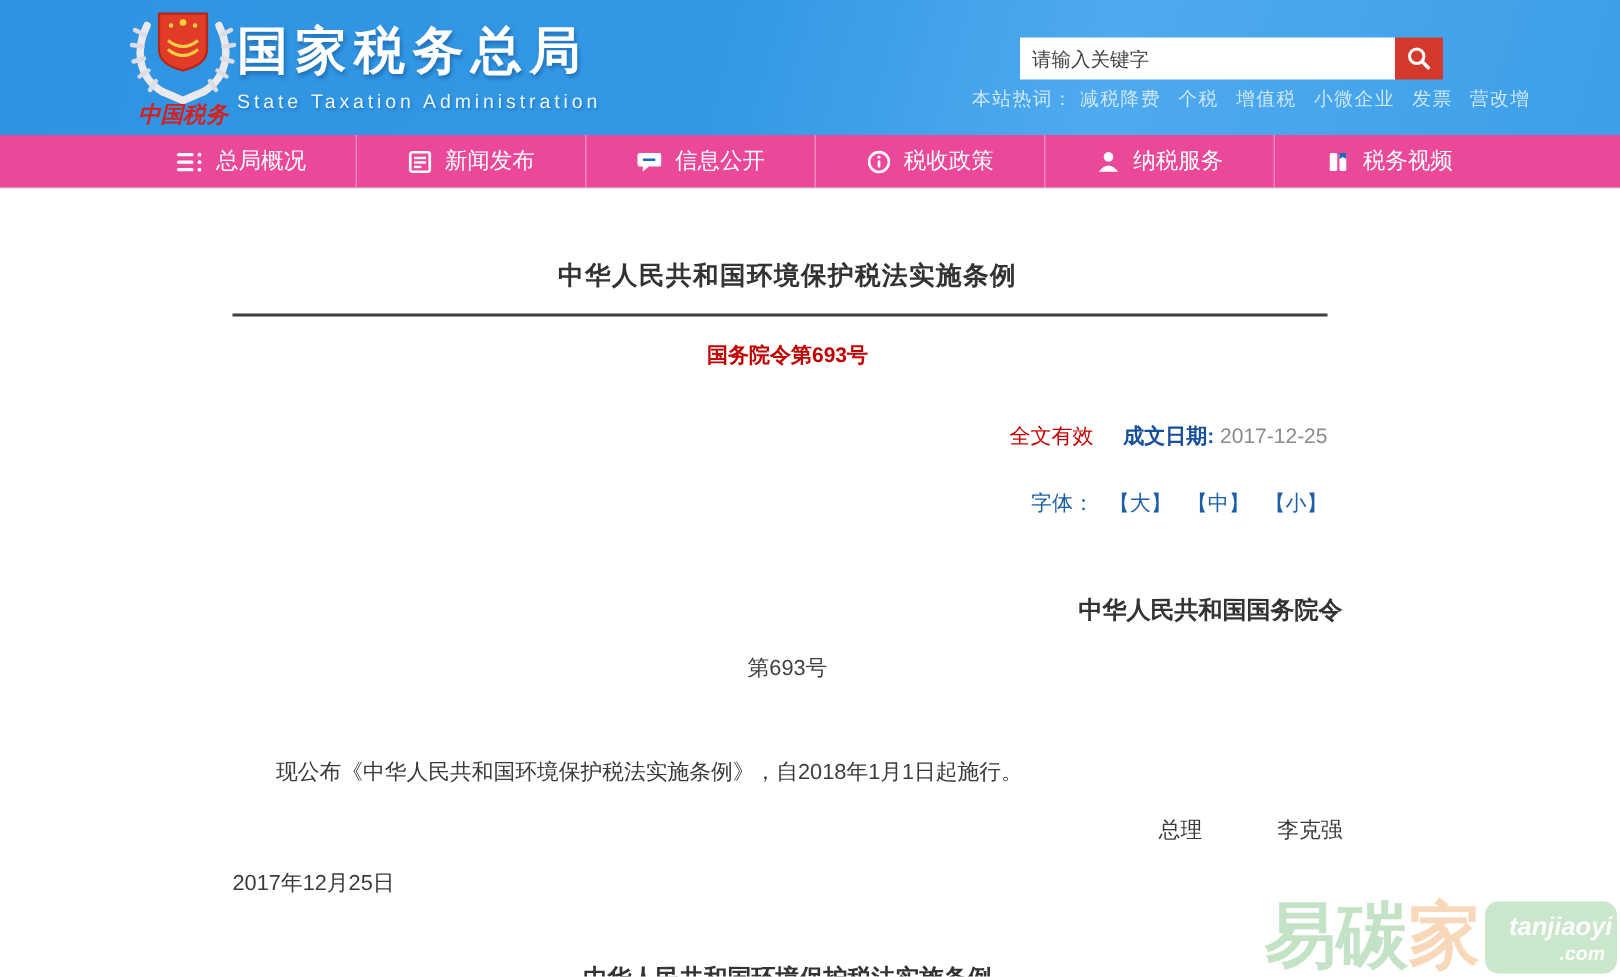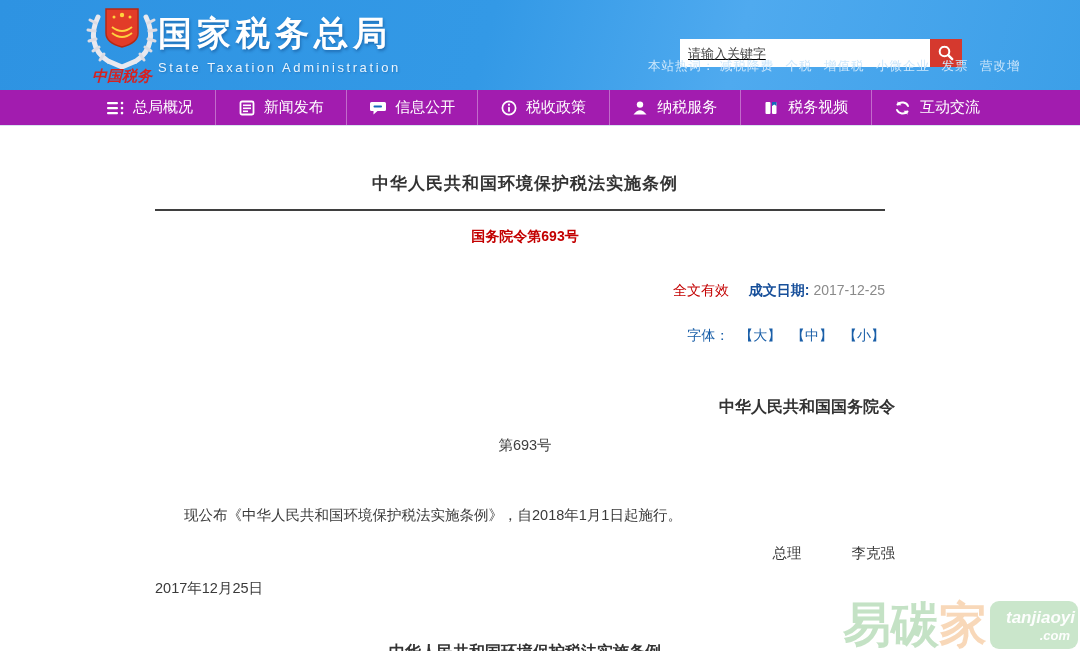--- a/index.html
+++ b/index.html
@@ -23,40 +23,40 @@
   }
   .site-title-block { position: absolute; left: 158px; top: 11px; }
   .site-title {
     color: #ffffff; font-size: 34px; font-weight: bold;
     letter-spacing: 5px; text-shadow: 1px 2px 3px rgba(10,60,120,.45);
   }
   .site-subtitle {
     color: #eaf5fe; font-size: 13px; letter-spacing: 2.6px;
     margin-top: 3px; text-shadow: 1px 1px 2px rgba(10,60,120,.35);
   }
-  .search-area { position: absolute; left: 680px; top: 39px; display: flex; text-decoration: underline; }
+  .search-area { position: absolute; left: 680px; top: 25px; display: flex; }
   .search-input {
     width: 250px; height: 28px; border: none; outline: none;
     background: #ffffff; font-size: 13px; color: #333;
     padding: 0 8px; font-family: inherit;
   }
   .search-input::placeholder { color: #444; opacity: 1; }
   .search-button {
     width: 32px; height: 28px; border: none; cursor: pointer;
     background: #d5392e; display: flex; align-items: center; justify-content: center;
   }
   .hot-words {
     position: absolute; left: 648px; top: 58px;
     font-size: 12.5px; color: #cde7fb; letter-spacing: 1px;
   }
   .hot-words a { color: #cde7fb; text-decoration: none; margin-right: 7px; cursor: pointer; }
 
   
   .main-nav {
-    height: 36px; background: #a21caf;
+    height: 36px; background: #ec4899;
     display: flex; align-items: stretch;
     padding-left: 85px; padding-right: 78px;
     border-bottom: 1px solid #d8e4ee;
   }
   .nav-item {
     flex: 1; display: flex; align-items: center; justify-content: center;
     gap: 9px; color: #ffffff; font-size: 15px; cursor: pointer;
     border-right: 1px solid rgba(255,255,255,.35);
   }
   .nav-item:last-child { border-right: none; }
@@ -207,29 +207,20 @@
   <div class="nav-item">
     <svg width="16" height="16" viewBox="0 0 16 16">
       <rect x="2.5" y="2" width="5" height="12" rx="1" fill="#fff"></rect>
       <rect x="9" y="2" width="4.5" height="12" rx="1" fill="#fff"></rect>
       <rect x="9" y="2" width="4.5" height="4" fill="#1568ba" opacity="0.0"></rect>
       <path d="M9,2 h4.5 v4 l-2.2,-1.4 L9,6 Z" fill="#1568ba"></path>
     </svg>
     <span>税务视频</span>
   </div>
 
-  <div class="nav-item">
-    <svg width="17" height="16" viewBox="0 0 17 16">
-      <path d="M14,6 A6,5 0 0 0 3.5,4.5" fill="none" stroke="#fff" stroke-width="2" stroke-linecap="round"></path>
-      <path d="M3.5,1.2 v4 h4 Z" fill="#fff"></path>
-      <path d="M3,10 A6,5 0 0 0 13.5,11.5" fill="none" stroke="#fff" stroke-width="2" stroke-linecap="round"></path>
-      <path d="M13.5,14.8 v-4 h-4 Z" fill="#fff"></path>
-    </svg>
-    <span>互动交流</span>
-  </div>
 </div>
 
 <div class="page-col">
 
   <div class="doc-title">中华人民共和国环境保护税法实施条例</div>
   <hr class="title-rule">
 
   <div class="decree-line">国务院令第693号</div>
 
   <div class="meta-line">

